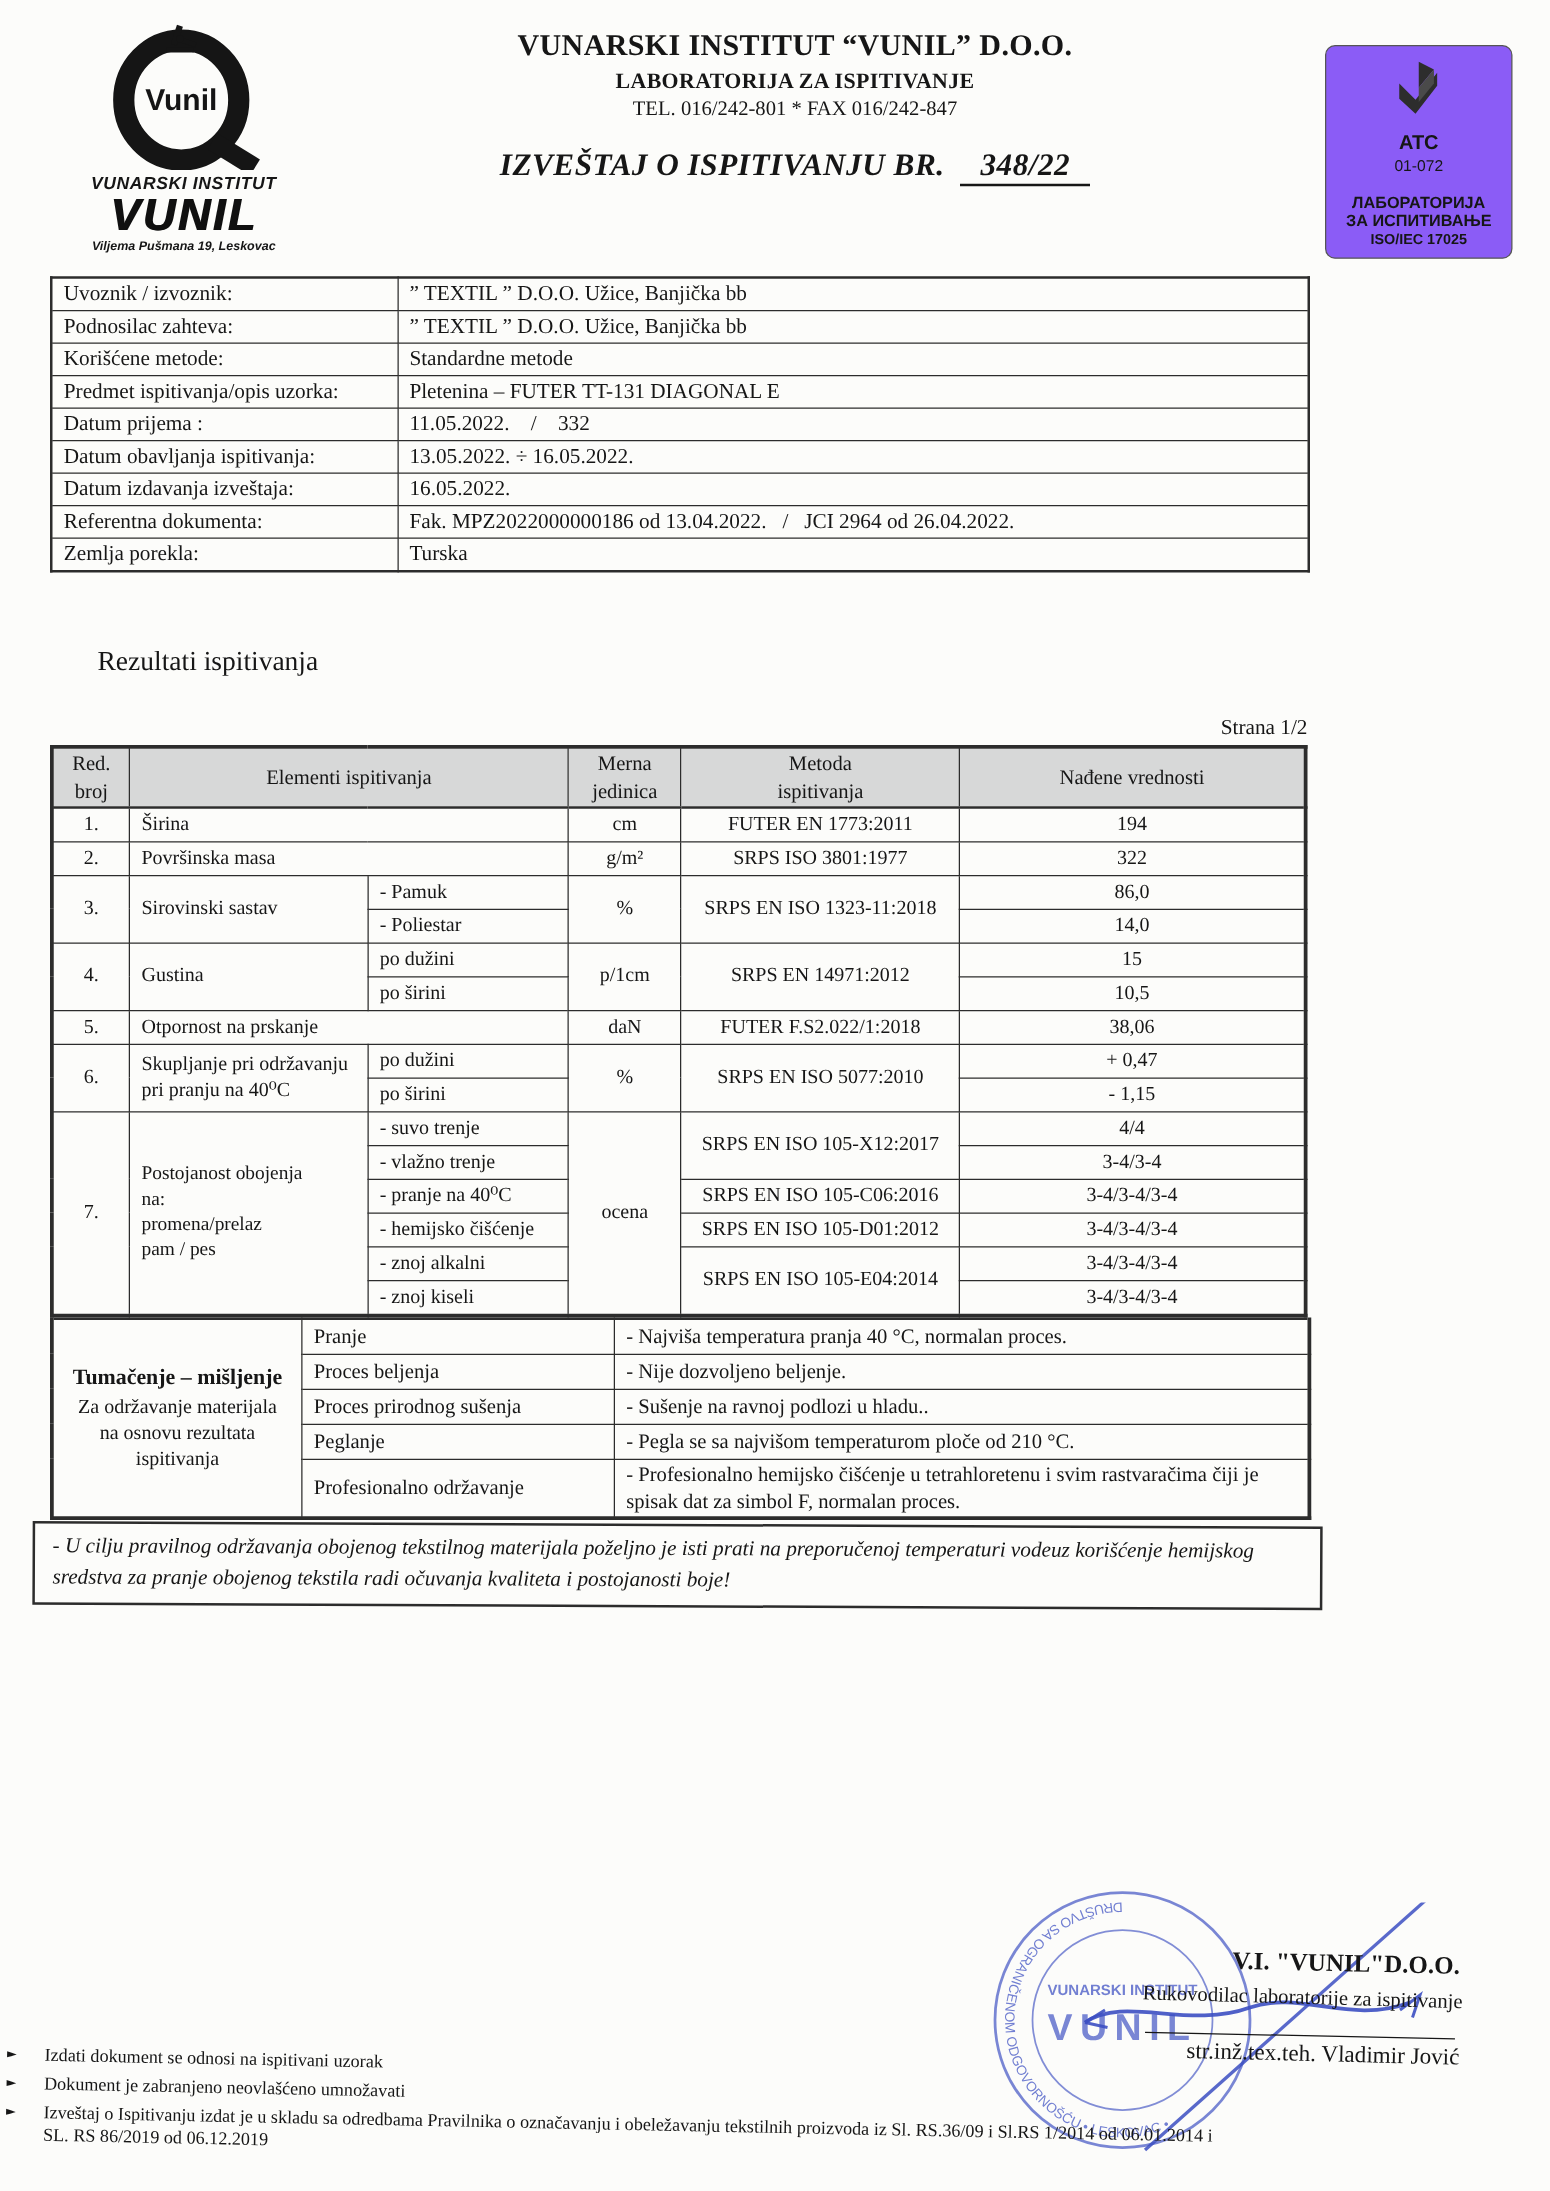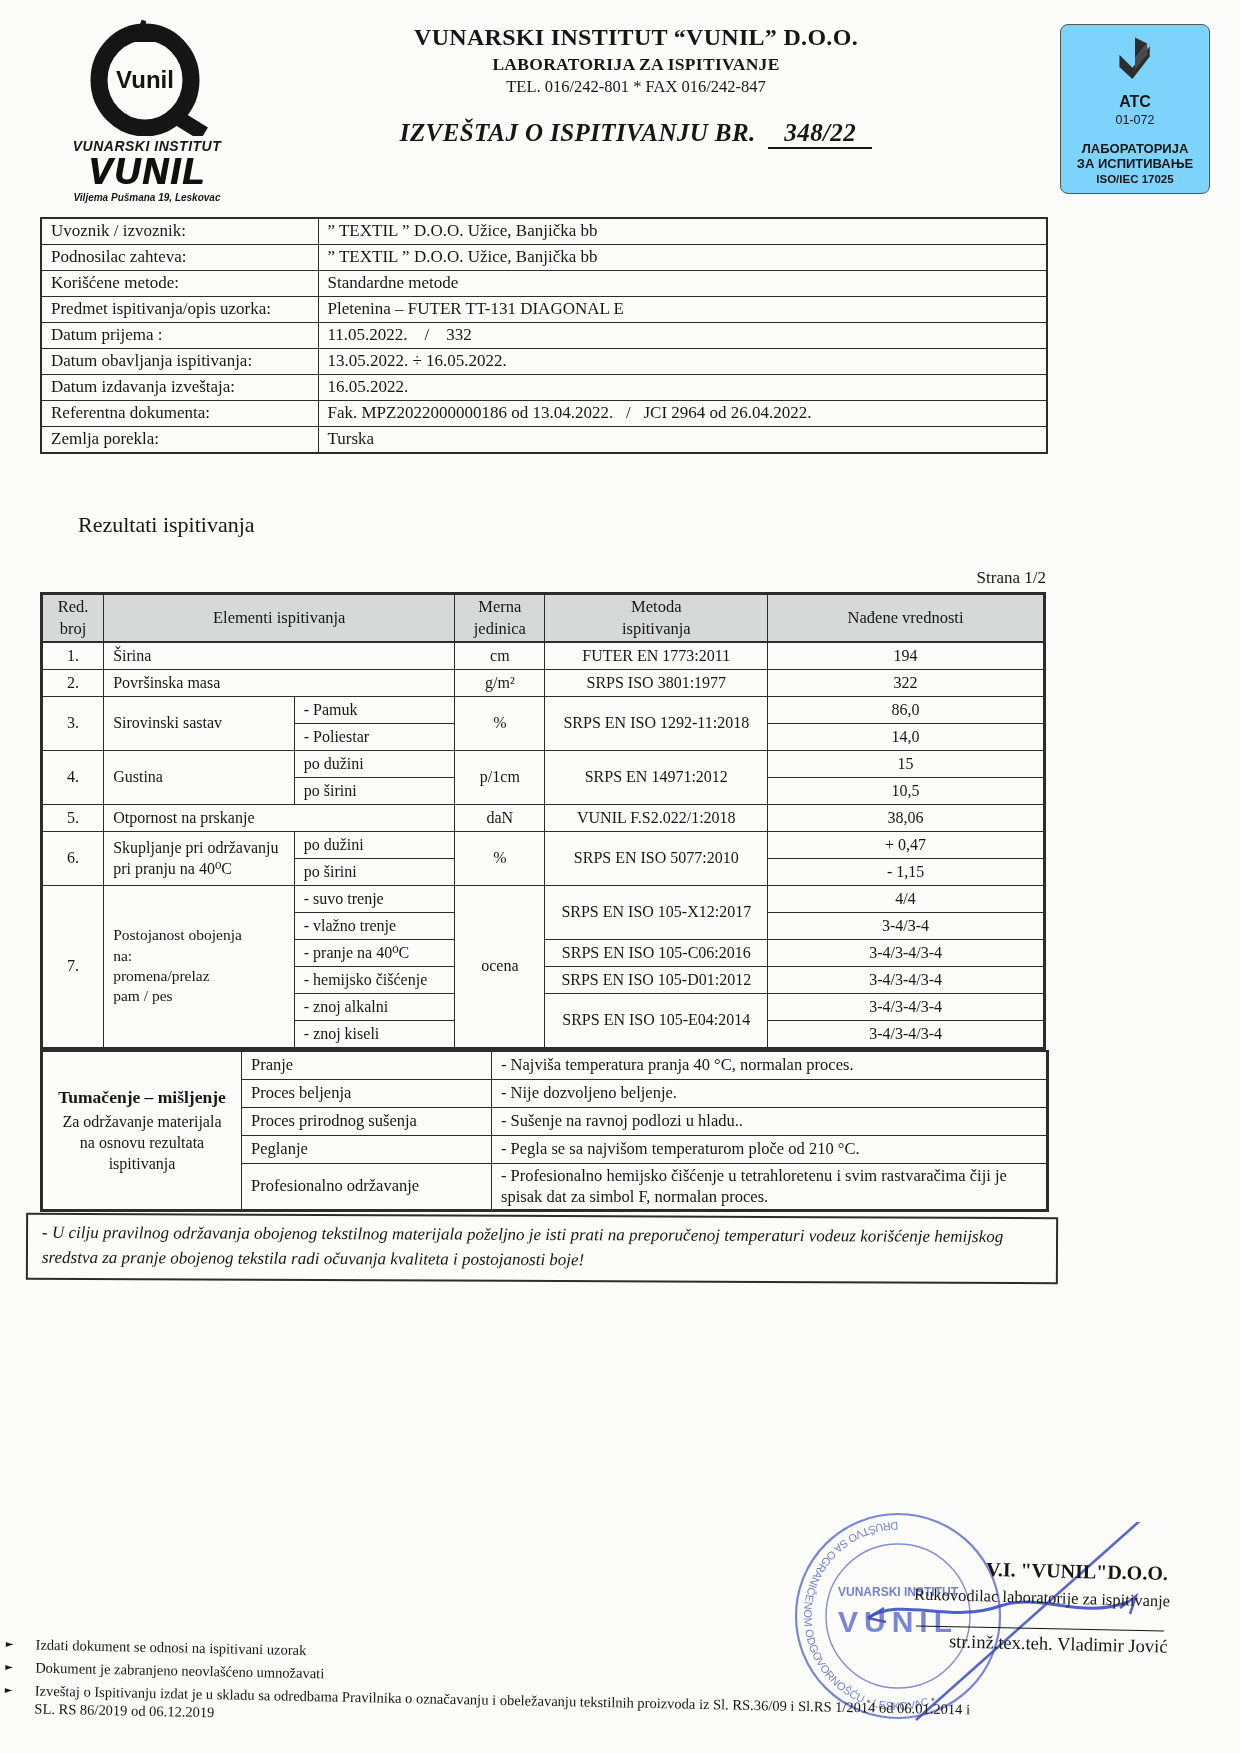--- a/index.html
+++ b/index.html
@@ -19,22 +19,22 @@
   .logo-addr{font-family:"Liberation Sans","DejaVu Sans",sans-serif;font-weight:bold;font-style:italic;
              font-size:10px;margin-top:2px;}
   .head-center{flex:1;text-align:center;margin-right:40px;padding-top:6px;}
   .inst-name{font-size:24px;font-weight:bold;letter-spacing:.3px;}
   .lab-line{font-size:17.5px;font-weight:bold;margin-top:3px;letter-spacing:.3px;}
   .addr-line{font-size:16.5px;margin-top:3px;}
   .tel-line{font-size:16.5px;margin-top:2px;}
   .report-title{font-size:25px;font-weight:bold;font-style:italic;margin-top:22px;letter-spacing:.4px;}
   .report-no{border-bottom:2px solid #161616;padding:0 16px;margin-left:6px;display:inline-block;}
   .atc-badge{flex:0 0 140px;width:140px;border:1.5px solid #555;border-radius:8px;
-             text-align:center;padding:10px 4px 8px 4px;margin-top:6px;
-             font-family:"Liberation Sans","DejaVu Sans",sans-serif;background:#7dd3fc;}
+             text-align:center;padding:10px 4px 8px 4px;margin-top:18px;
+             font-family:"Liberation Sans","DejaVu Sans",sans-serif;background:#8b5cf6;}
   .atc-name{font-weight:bold;font-size:16px;margin-top:4px;}
   .atc-num{font-size:12.5px;margin-top:2px;}
   .atc-l1{font-weight:bold;font-size:13px;margin-top:14px;}
   .atc-l2{font-weight:bold;font-size:13px;text-align:center;}
   .atc-l3{font-weight:bold;font-size:11.5px;margin-top:2px;}
 
   
   table{border-collapse:collapse;table-layout:fixed;}
   td{border:1.6px solid #2c2c2c;padding:1px 9px;vertical-align:middle;
      font-size:16.5px;line-height:1.32;overflow:hidden;}
@@ -215,21 +215,21 @@
       <td class="el" colspan="2">Površinska masa</td>
       <td>g/m²</td>
       <td>SRPS ISO 3801:1977</td>
       <td>322</td>
     </tr>
     <tr>
       <td rowspan="2">3.</td>
       <td class="el" rowspan="2">Sirovinski sastav</td>
       <td class="sub">- Pamuk</td>
       <td rowspan="2">%</td>
-      <td rowspan="2">SRPS EN ISO 1292-11:2018</td>
+      <td rowspan="2">SRPS EN ISO 1323-11:2018</td>
       <td>86,0</td>
     </tr>
     <tr>
       <td class="sub">- Poliestar</td>
       <td>14,0</td>
     </tr>
     <tr>
       <td rowspan="2">4.</td>
       <td class="el" rowspan="2">Gustina</td>
       <td class="sub">po dužini</td>
@@ -238,21 +238,21 @@
       <td>15</td>
     </tr>
     <tr>
       <td class="sub">po širini</td>
       <td>10,5</td>
     </tr>
     <tr>
       <td>5.</td>
       <td class="el" colspan="2">Otpornost na prskanje</td>
       <td>daN</td>
-      <td>VUNIL F.S2.022/1:2018</td>
+      <td>FUTER F.S2.022/1:2018</td>
       <td>38,06</td>
     </tr>
     <tr>
       <td rowspan="2">6.</td>
       <td class="el pre" rowspan="2">Skupljanje pri održavanju
 pri pranju na 40⁰C</td>
       <td class="sub">po dužini</td>
       <td rowspan="2">%</td>
       <td rowspan="2">SRPS EN ISO 5077:2010</td>
       <td>+ 0,47</td>

